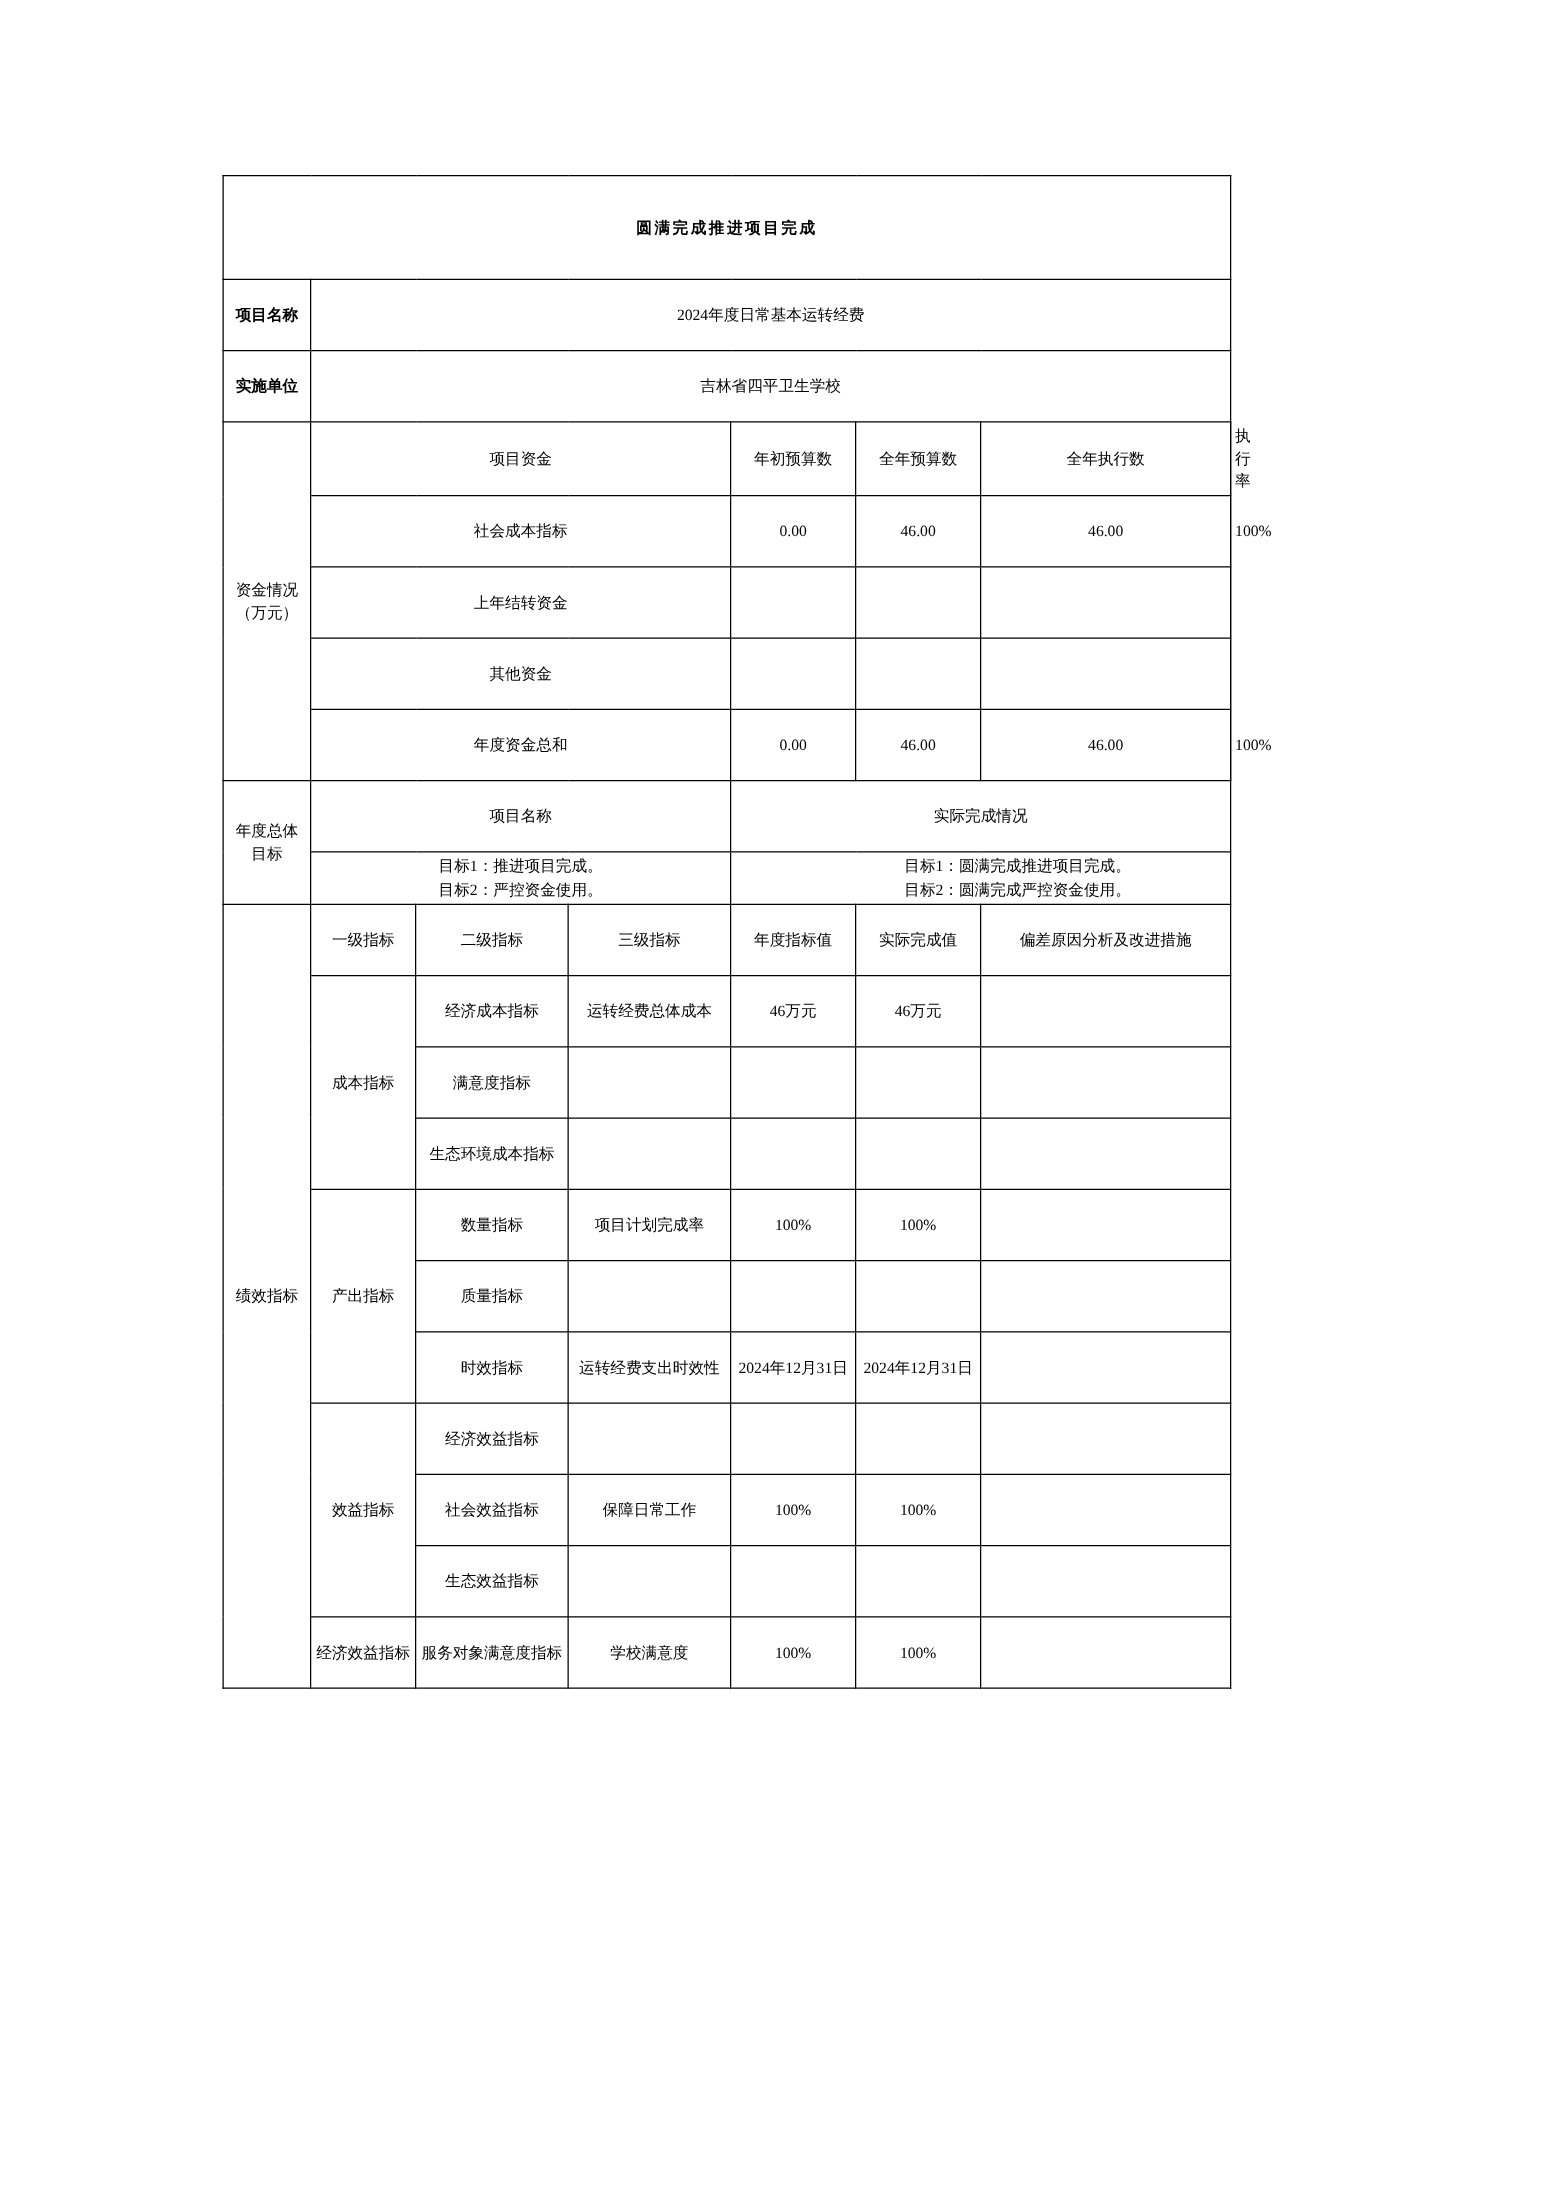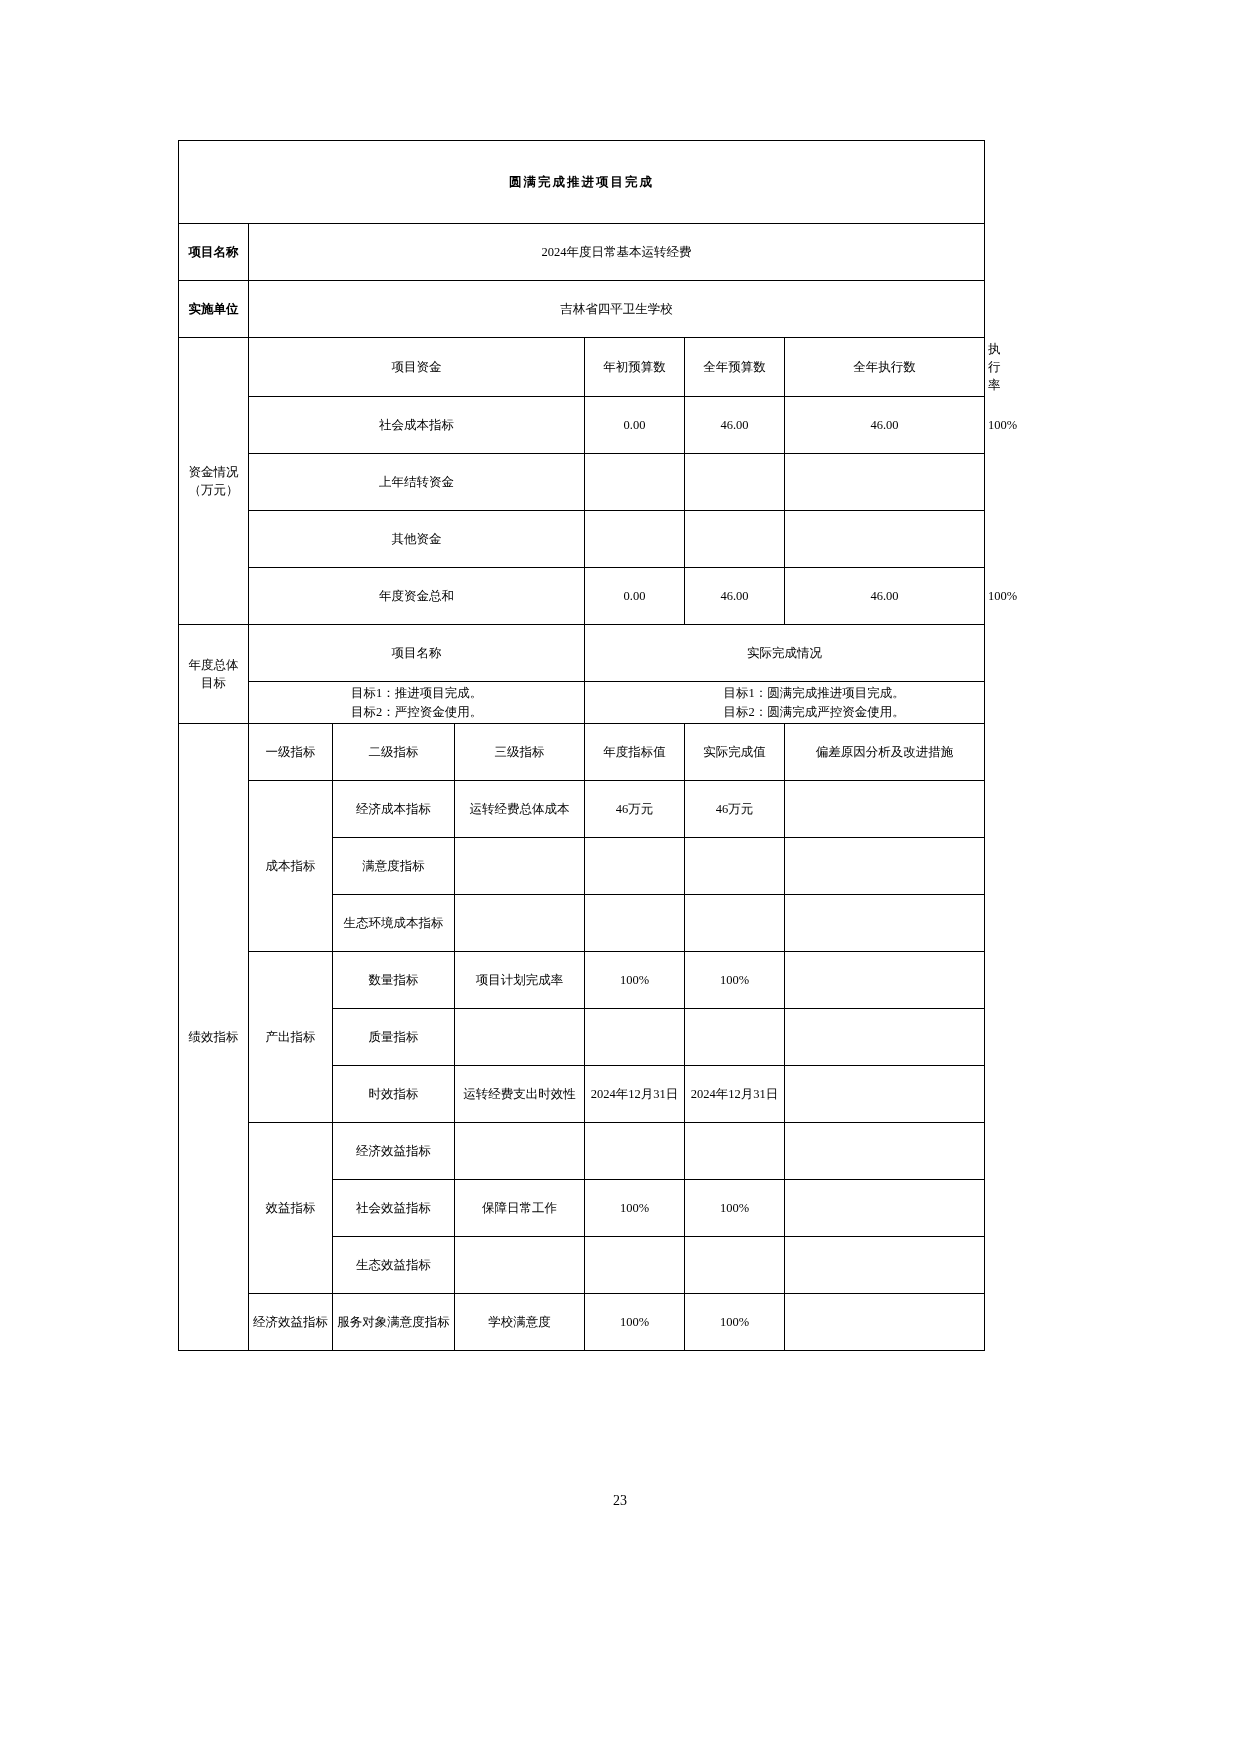--- a/index.html
+++ b/index.html
@@ -262,14 +262,13 @@
           <td class="row-h-52 tiny">服务对象满意度指标</td>
           <td class="row-h-52 small">学校满意度</td>
           <td class="row-h-52 small">100%</td>
           <td class="row-h-52 small">100%</td>
           <td class="row-h-52 small"></td>
         </tr>
       </tbody>
     </table>
   </div>
 
-  <div class="pagenum">23</div>
 </div>
 
 </body></html>

